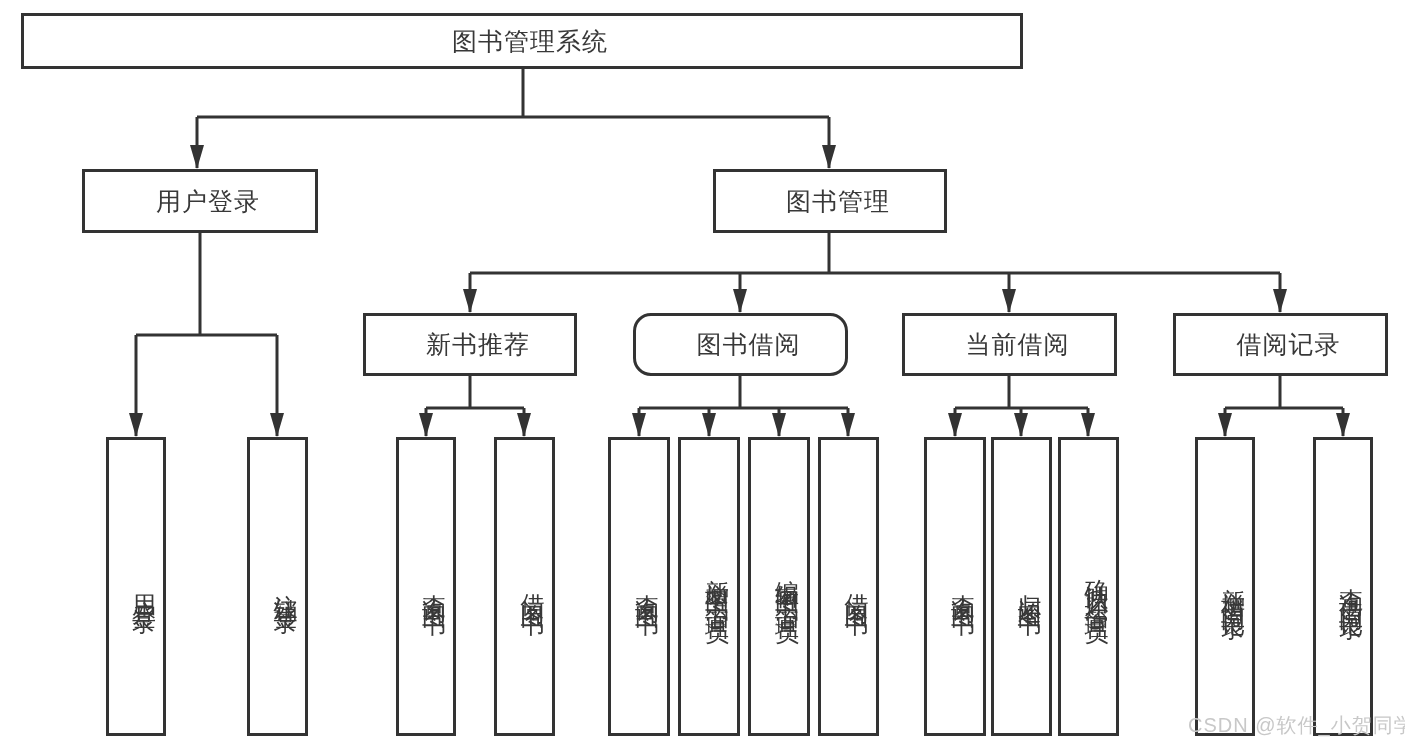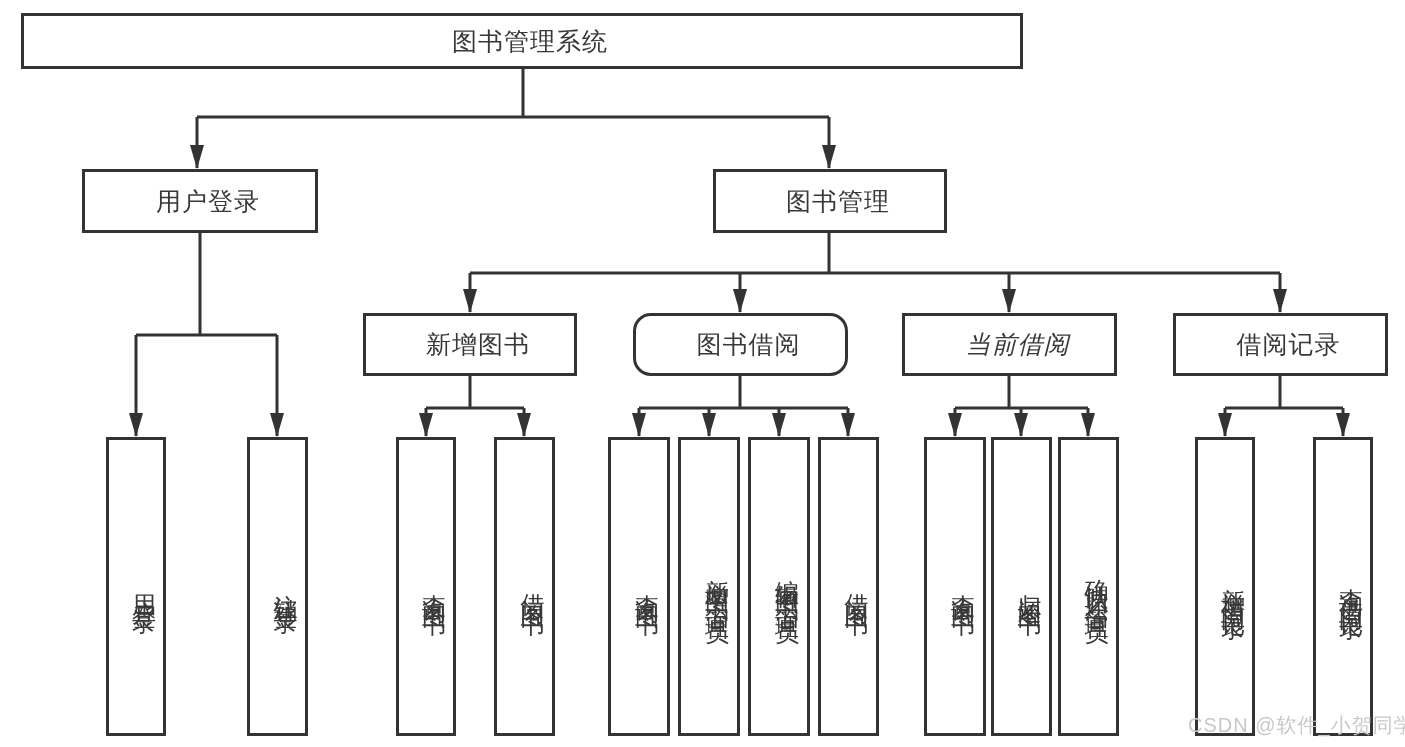--- a/index.html
+++ b/index.html
@@ -95,23 +95,23 @@
 
     <path d="M1225 408 L1225 436" marker-end="url(#ah)"></path>
     <path d="M1343 408 L1343 436" marker-end="url(#ah)"></path>
   </svg>
 
   <div class="node h-node" style="left:21px; top:13px; width:1002px; height:56px;">图书管理系统</div>
 
   <div class="node h-node" style="left:82px; top:169px; width:236px; height:64px;">用户登录</div>
   <div class="node h-node" style="left:713px; top:169px; width:234px; height:64px;">图书管理</div>
 
-  <div class="node h-node" style="left:363px; top:313px; width:214px; height:63px;">新增图书</div>
+  <div class="node h-node" style="left:363px; top:313px; width:214px; height:63px;">新书推荐</div>
   <div class="node h-node" style="left:633px; top:313px; width:215px; height:63px;border-radius:18px;">图书借阅</div>
-  <div class="node h-node" style="left:902px; top:313px; width:215px; height:63px;font-style:italic;">当前借阅</div>
+  <div class="node h-node" style="left:902px; top:313px; width:215px; height:63px;">当前借阅</div>
   <div class="node h-node" style="left:1173px; top:313px; width:215px; height:63px;">借阅记录</div>
 
   <div class="node v-node" style="left:106px; top:437px; width:60px; height:299px;">用户登录</div>
   <div class="node v-node" style="left:247px; top:437px; width:61px; height:299px;">注销登录</div>
 
   <div class="node v-node" style="left:396px; top:437px; width:60px; height:299px;">查询图书</div>
   <div class="node v-node" style="left:494px; top:437px; width:61px; height:299px;">借阅图书</div>
 
   <div class="node v-node" style="left:608px; top:437px; width:62px; height:299px;">查询图书</div>
   <div class="node v-node" style="left:678px; top:437px; width:62px; height:299px;">新增图书（管理员）</div>

